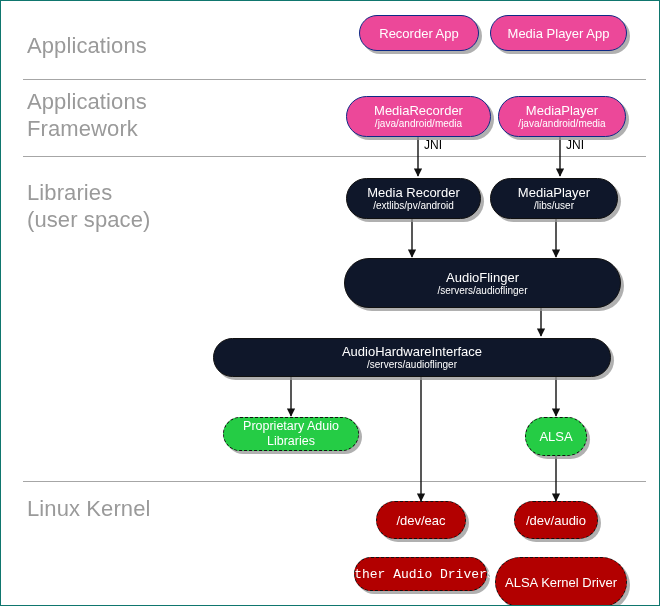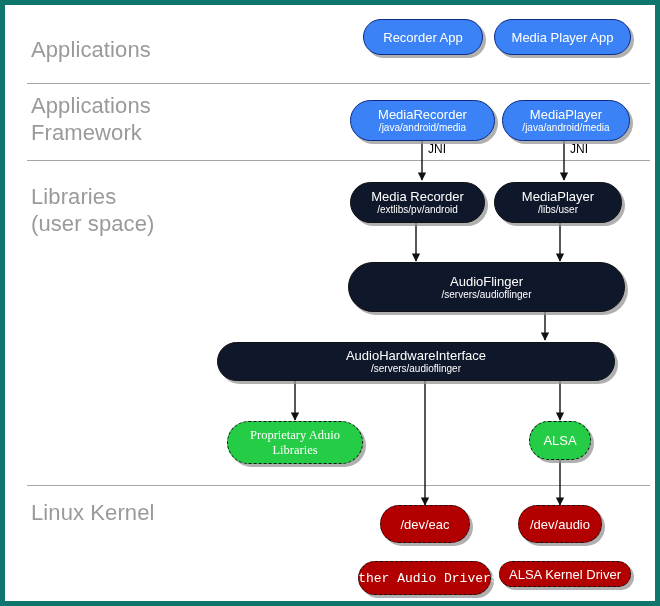--- a/index.html
+++ b/index.html
@@ -8,21 +8,21 @@
     background: #ffffff;
   }
   body {
     font-family: "Liberation Sans", sans-serif;
   }
   #diagram {
     position: relative;
     width: 660px;
     height: 606px;
     background: #ffffff;
-    border: 5px solid #0f766e;
+    border: 1px solid #0f766e;
     box-sizing: border-box;
     overflow: hidden;
   }
   
   .divider {
     position: absolute;
     left: 22px;
     width: 623px;
     height: 1px;
     background: #a6a6a6;
@@ -72,21 +72,21 @@
     white-space: nowrap;
   }
   .node .sub {
     font-size: 10px;
     line-height: 12px;
     white-space: nowrap;
     text-align: right;
   }
   .node.two-line .title { font-size: 12.5px; }
   .node-blue {
-    background: #3b82f6;
+    background: #ec4899;
     border: 1px solid #0d2a86;
   }
   .node-green {
     background: #0f172a;
     border: 1.5px solid #111111;
   }
   .node-green-dashed {
     background: #25cc45;
     border: 1.5px dashed #111111;
   }
@@ -177,37 +177,37 @@
   <div class="node node-green" style="left:343px; top:257px; width:277px; height:50px;">
     <span class="title">AudioFlinger</span>
     <span class="sub">/servers/audioflinger</span>
   </div>
 
   <div class="node node-green" style="left:212px; top:337px; width:398px; height:39px;">
     <span class="title">AudioHardwareInterface</span>
     <span class="sub">/servers/audioflinger</span>
   </div>
 
-  <div class="node node-green-dashed two-line wrap" style="left:222px; top:416px; width:136px; height:43px;font-family:Liberation Serif, serif;">
+  <div class="node node-green-dashed two-line wrap" style="left:222px; top:416px; width:136px; height:34px;">
     <span class="title">Proprietary Aduio Libraries</span>
   </div>
 
   <div class="node node-green-dashed" style="left:524px; top:416px; width:62px; height:39px;">
     <span class="title">ALSA</span>
   </div>
 
   <div class="node node-red-dashed" style="left:513px; top:500px; width:84px; height:38px;">
     <span class="title">/dev/audio</span>
   </div>
 
   <div class="node node-red-dashed" style="left:375px; top:500px; width:90px; height:38px;">
     <span class="title">/dev/eac</span>
   </div>
 
   <div class="node node-red-dashed" style="left:353px; top:556px; width:133px; height:34px;font-family:Liberation Mono, monospace;">
     <span class="title">Other Audio Drivers</span>
   </div>
 
-  <div class="node node-red-dashed" style="left:494px; top:556px; width:132px; height:26px;">
+  <div class="node node-red-dashed" style="left:494px; top:556px; width:132px; height:50px;">
     <span class="title">ALSA Kernel Driver</span>
   </div>
 
 </div>
 
 </body></html>

